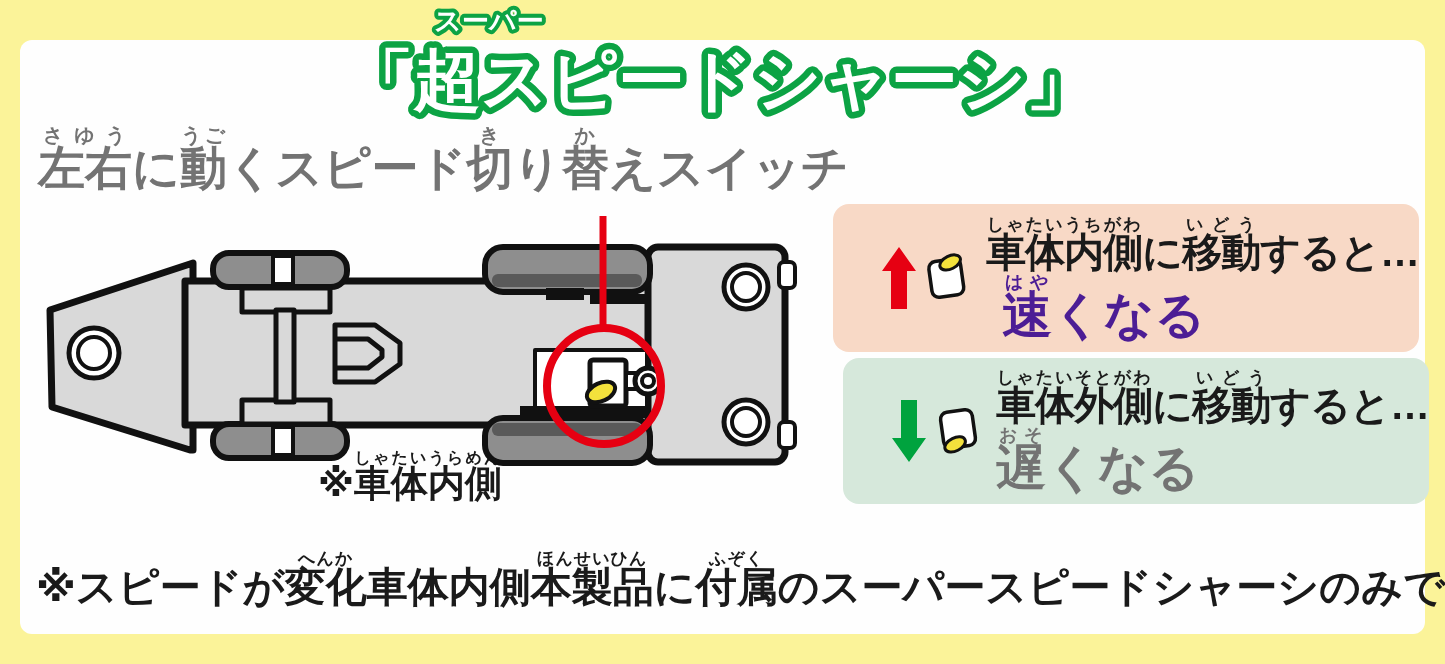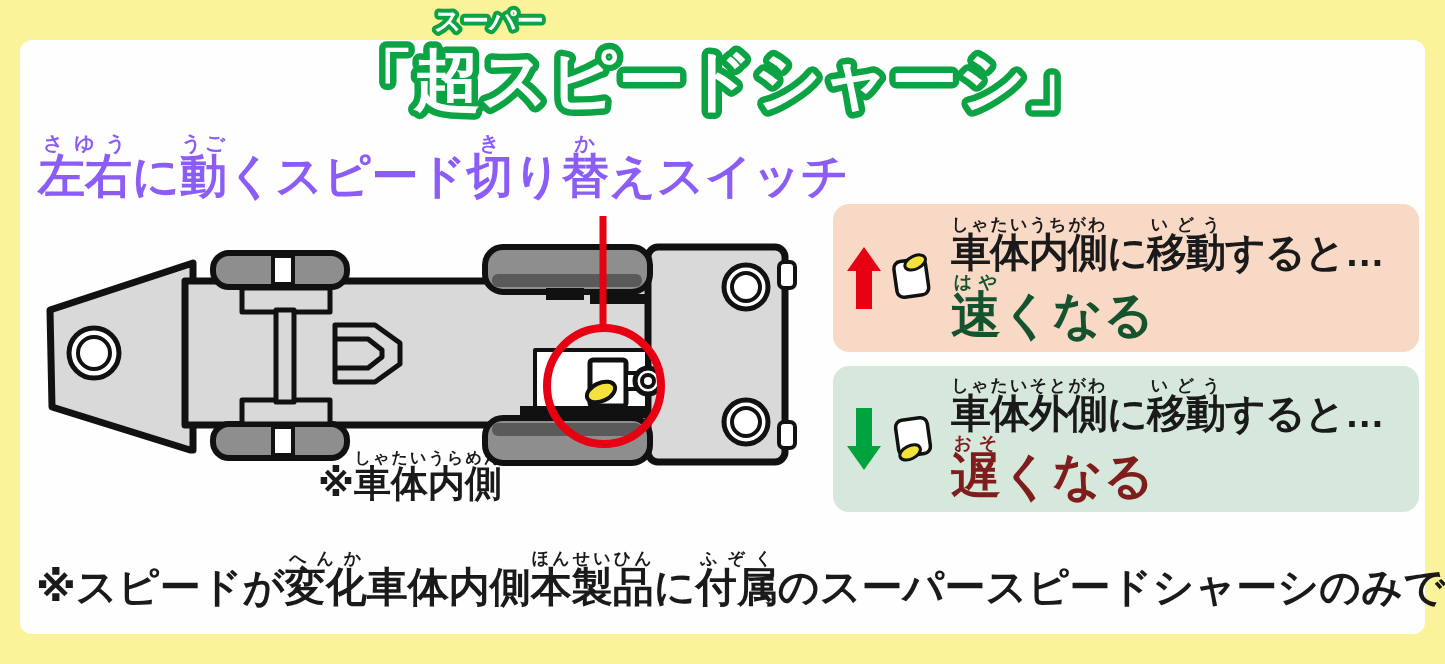--- a/index.html
+++ b/index.html
@@ -12,50 +12,50 @@
   .title-svg { position:absolute; left:375px; top:0; width:690px; height:125px; z-index:3; overflow:visible; }
   .title-main { font-family:"Liberation Sans","DejaVu Sans",sans-serif; font-size:67px; font-weight:bold;
                 fill:#ffffff; stroke:#0CA344; stroke-width:13px; paint-order:stroke; stroke-linejoin:round; }
   .title-furi { font-family:"Liberation Sans","DejaVu Sans",sans-serif; font-size:27px; font-weight:bold;
                 fill:#ffffff; stroke:#0CA344; stroke-width:8px; paint-order:stroke; stroke-linejoin:round; }
 
   
   ruby { ruby-position:over; }
   rt { font-weight:bold; letter-spacing:1px; }
 
-  .heading { position:absolute; left:38px; top:134px; font-size:47px; font-weight:bold; color:#8b5cf6;
+  .heading { position:absolute; left:38px; top:126px; font-size:47px; font-weight:bold; color:#737373;
              line-height:1.15; white-space:nowrap; z-index:2; }
   .heading rt { font-size:20px; }
 
   
   .chassis-svg { position:absolute; left:30px; top:210px; width:790px; height:300px; z-index:1; }
 
   .diagram-label { position:absolute; left:290px; top:450px; width:240px; text-align:center;
                    font-size:37px; font-weight:bold; color:#1a1a1a; white-space:nowrap; }
   .diagram-label rt { font-size:16px; }
 
   
   .info-box { position:absolute; left:833px; width:586px; border-radius:16px; display:flex;
-              align-items:center; padding-left:14px; box-sizing:border-box; }
+              align-items:center; padding-left:14px; box-sizing:border-box;justify-content:flex-end; }
   #box-up   { top:204px; height:148px; background:#F8D9C6; }
-  #box-down { top:366px; height:146px; background:#D6E8DB; }
+  #box-down { top:358px; height:146px; background:#D6E8DB;margin-left:10px; }
   .arrow-svg  { width:34px; height:62px; flex:none; }
   .switch-svg { width:46px; height:52px; flex:none; margin-left:8px; margin-top:-4px; }
   .box-text { margin-left:16px; }
   .line1 { font-size:40px; font-weight:bold; color:#1a1a1a; letter-spacing:-1px; line-height:1.05; white-space:nowrap; }
   .line1 rt { font-size:17px; }
   .line2 { font-size:50px; font-weight:bold; line-height:1.0; white-space:nowrap; }
   .line2 rt { font-size:18px; }
-  .red-text { color:#14532d; }
-  .green-text { color:#7f1d1d; }
+  .red-text { color:#4c1d95;margin-left:16px; }
+  .green-text { color:#737373; }
 
   
   .footnote { position:absolute; left:36px; top:550px; font-size:41px; font-weight:bold; color:#1a1a1a;
               white-space:nowrap; z-index:2; }
-  .footnote rt { font-size:17px; }
+  .footnote rt { font-size:17px;text-align:center; }
 </style>
 </head>
 <body>
 
 <div class="frame">
   <div class="panel"></div>
 
   <svg class="title-svg" viewBox="0 0 690 125">
     <text class="title-furi" x="114" y="30" text-anchor="middle">スーパー</text>
     <text class="title-main" x="345" y="103" text-anchor="middle">「超スピードシャーシ」</text>

